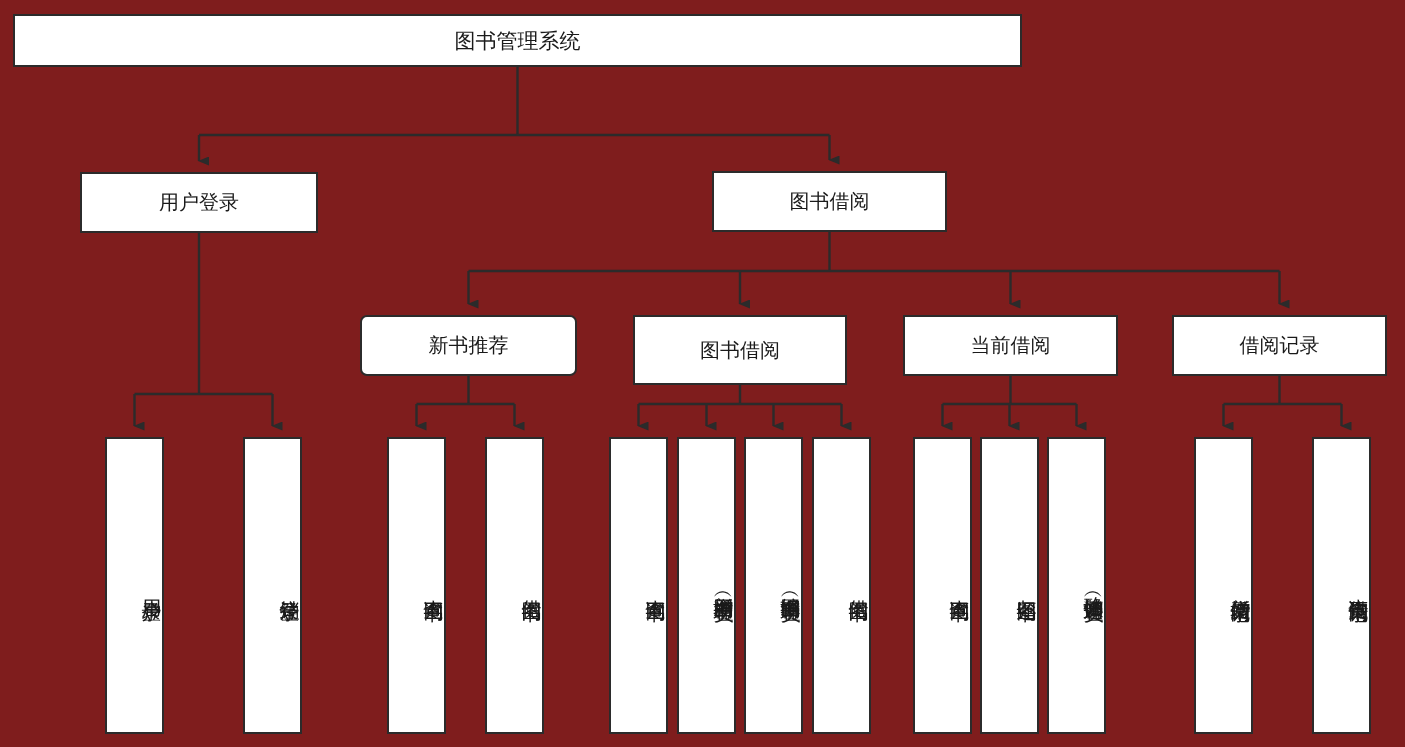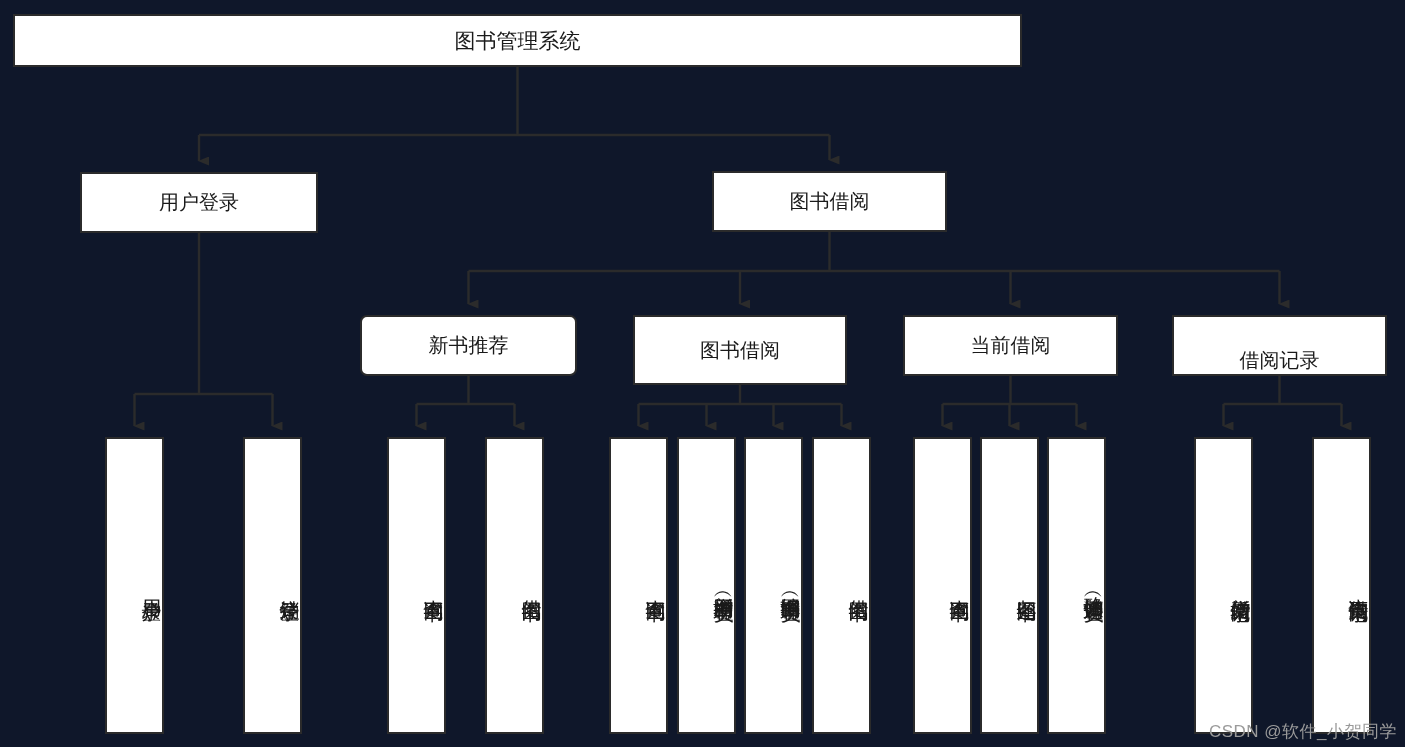--- a/index.html
+++ b/index.html
@@ -1,20 +1,20 @@
 <!DOCTYPE html>
 <html><head>
 <meta charset="utf-8">
 <style>
   html,body{margin:0;padding:0;background:#ffffff;}
   body{
     font-family:"Liberation Sans","DejaVu Sans",sans-serif;
     width:1405px;height:747px;overflow:hidden;position:relative;
   }
-  #diagram-root{position:relative;width:1405px;height:747px;background:#0f172a;}
+  #diagram-root{position:relative;width:1405px;height:747px;background:#7f1d1d;}
   svg#edges{position:absolute;left:0;top:0;width:1405px;height:747px;}
 
   .node{
     position:absolute;
     box-sizing:border-box;
     background:#ffffff;
     border:2px solid #2b2b2b;
     display:flex;align-items:center;justify-content:center;
     color:#1a1a1a;
   }
@@ -103,21 +103,21 @@
       </div>
       <div class="node tier3" style="left: 360px; top: 315px; width: 217px; height: 61px; border-radius: 7px;">
         <span class="label">新书推荐</span>
       </div>
       <div class="node tier3" style="left: 633px; top: 315px; width: 214px; height: 70px;">
         <span class="label">图书借阅</span>
       </div>
       <div class="node tier3" style="left: 903px; top: 315px; width: 215px; height: 61px; justify-content: center;">
         <span class="label">当前借阅</span>
       </div>
-      <div class="node tier3" style="left: 1172px; top: 315px; width: 215px; height: 61px; align-items: flex-end;">
+      <div class="node tier3" style="left: 1172px; top: 315px; width: 215px; height: 61px;">
         <span class="label">借阅记录</span>
       </div>
       <div class="node leaf" style="left: 105px; top: 437px; width: 59px; height: 297px;">
         <span class="label">用户登录</span>
       </div>
       <div class="node leaf" style="left: 243px; top: 437px; width: 59px; height: 297px;">
         <span class="label">注销登录</span>
       </div>
       <div class="node leaf" style="left: 387px; top: 437px; width: 59px; height: 297px;">
         <span class="label">查询图书</span>
@@ -147,14 +147,13 @@
         <span class="label">确认归还（管理员）</span>
       </div>
       <div class="node leaf" style="left: 1194px; top: 437px; width: 59px; height: 297px;">
         <span class="label">新增借阅记录</span>
       </div>
       <div class="node leaf" style="left: 1312px; top: 437px; width: 59px; height: 297px;">
         <span class="label">查询借阅记录</span>
       </div>
     </div>
 
-  <div id="watermark">CSDN @软件_小贺同学</div>
 </div>
 
 </body></html>

